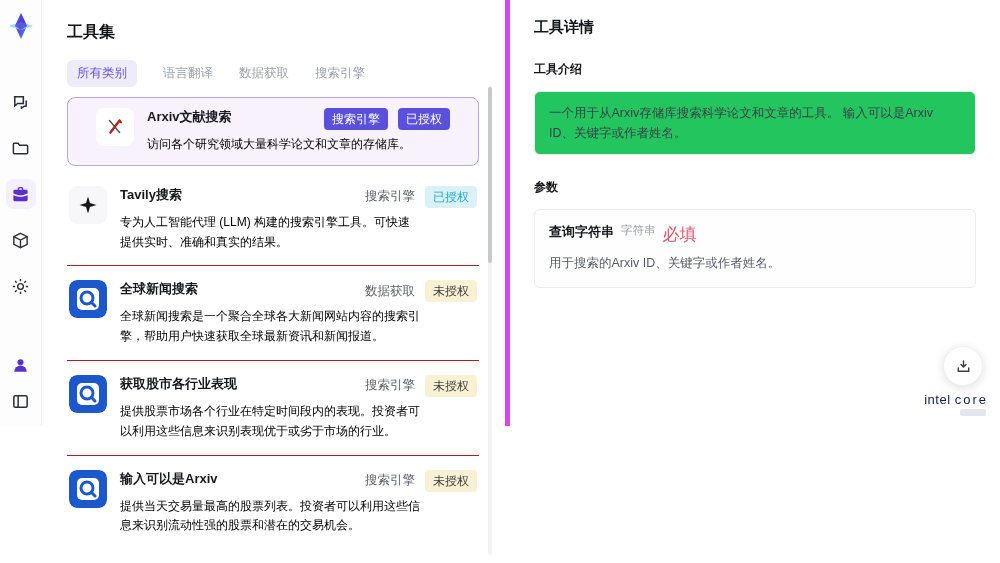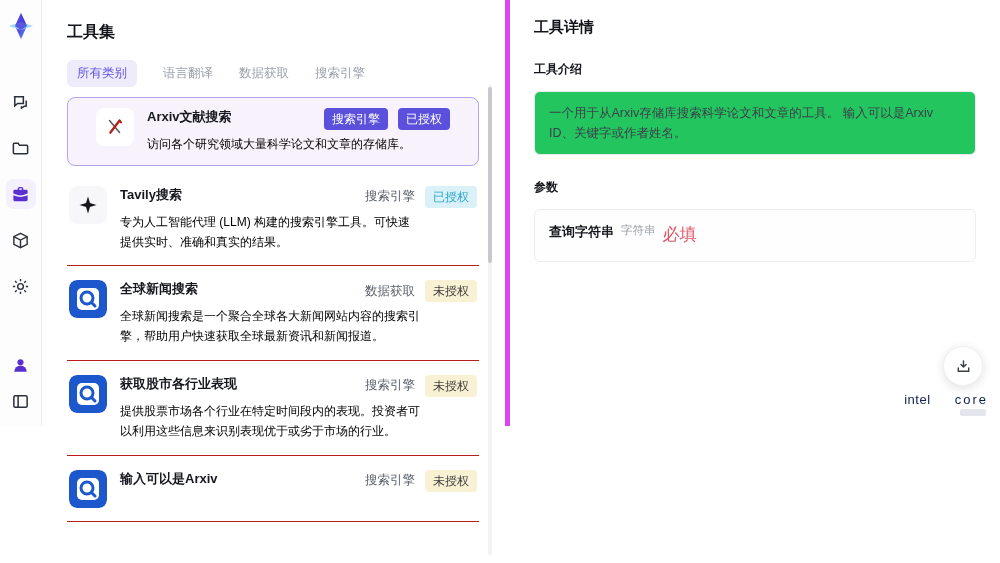--- a/index.html
+++ b/index.html
@@ -60,21 +60,21 @@
   .param-req { font-size:17px; color:#e25568; }
   .param-desc { font-size:12.5px; color:#555b66; margin-top:9px; }
 
   
   .fab { position:absolute; right:17px; bottom:40px; width:40px; height:40px; border-radius:50%;
          background:#fff; border:1px solid #f0f0f2; box-shadow:0 2px 10px rgba(20,20,40,.13);
          display:flex; align-items:center; justify-content:center; cursor:pointer; color:#3a3f46; }
   .intel { position:absolute; right:12px; bottom:10px; display:flex; flex-direction:column; align-items:flex-end; }
   .intel-line { font-size:13px; color:#0d1e52; letter-spacing:.5px; }
   .intel-line .i-intel { font-weight:normal; }
-  .intel-line .i-core { font-weight:normal; letter-spacing:2px;margin-left:20px; }
+  .intel-line .i-core { font-weight:normal; letter-spacing:2px; }
   .intel-chip { width:26px; height:7px; border-radius:2px; background:#e3e6ec; margin-top:2px; margin-right:2px; }
 </style>
 </head>
 <body>
 
 <div class="app">
 
   <aside class="sidebar">
     <div class="logo">
       <svg viewBox="0 0 30 30">
@@ -236,40 +236,42 @@
   </svg>
 </span>
     <div class="tool-body">
       <div class="tool-title-row">
         <span class="tool-name">输入可以是Arxiv</span>
         <span class="badges">
                 <span class="cat-text">搜索引擎</span>
                 <span class="badge no">未授权</span>
               </span>
       </div>
+      <div class="tool-desc">提供当天交易量最高的股票列表。投资者可以利用这些信息来识别流动性强的股票和潜在的交易机会。</div>
     </div>
   </div>
 
 </div>
     <div class="scrollbar">
       <div class="scroll-thumb"></div>
     </div>
   </section>
 
   <section class="detail-panel">
     <h2 class="detail-title">工具详情</h2>
     <h3 class="section-h">工具介绍</h3>
     <div class="info-box">一个用于从Arxiv存储库搜索科学论文和文章的工具。 输入可以是Arxiv ID、关键字或作者姓名。</div>
     <h3 class="section-h">参数</h3>
     <div class="param-box">
       <div class="param-head">
         <span class="param-name">查询字符串</span>
         <span class="param-type">字符串</span>
         <span class="param-req">必填</span>
       </div>
+      <div class="param-desc">用于搜索的Arxiv ID、关键字或作者姓名。</div>
     </div>
   </section>
 
   <button class="fab">
     <svg viewBox="0 0 18 18" width="17" height="17" fill="none" stroke="currentColor" stroke-width="1.5">
       <path d="M9 3v6M6.3 6.8 9 9.5l2.7-2.7" stroke-linecap="round" stroke-linejoin="round"></path>
       <path d="M3.5 10.5v3.5h11v-3.5" stroke-linecap="round"></path>
     </svg>
   </button>
   <div class="intel">

